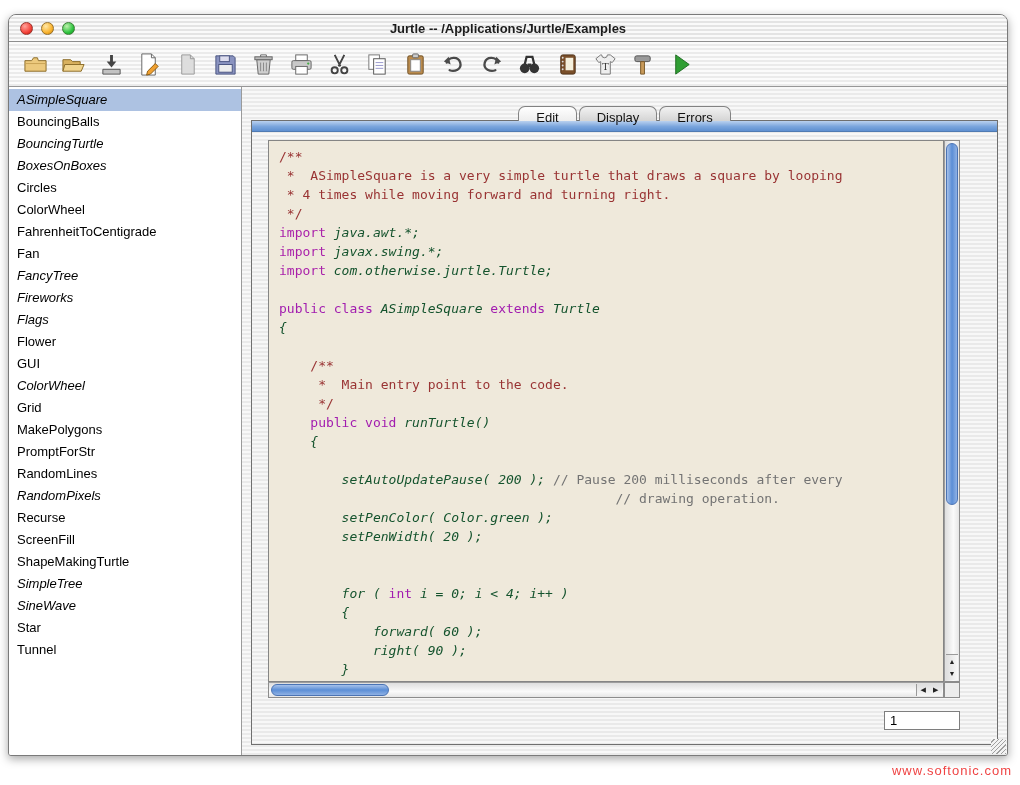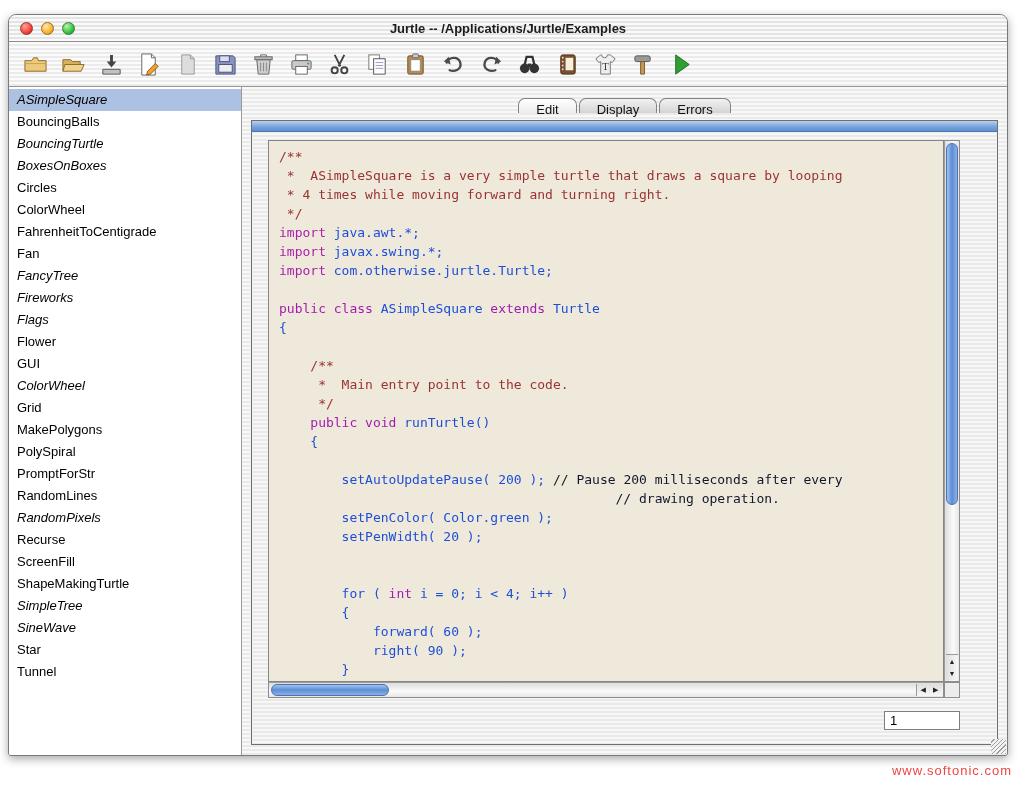--- a/index.html
+++ b/index.html
@@ -61,21 +61,21 @@
     display: flex; flex-direction: column;
     position: relative;
   }
   
   .tabs { display: flex; justify-content: center; margin-top: 11px; height: 23px; position: relative; z-index: 2; flex: 0 0 auto; }
   .tab {
     height: 15px; line-height: 22px; padding: 0 17px; font-size: 13px; color: #111;
     border: 1px solid #828282; border-bottom: none;
     border-radius: 7px 7px 0 0;
     background: linear-gradient(#f2f2f2,#d4d4d4);
-    margin: 0 1px; cursor: pointer;
+    margin: 8px 1px; cursor: pointer;
   }
   .tab.active { background: linear-gradient(#ffffff,#ededed); }
   
   .panel {
     flex: 1; margin: -1px 9px 10px 9px;
     border: 1px solid #6f6f6f;
     position: relative;
     background: repeating-linear-gradient(180deg,#f7f7f7 0 2px,#e9e9e9 2px 4px);
     min-height: 0;
   }
@@ -93,22 +93,22 @@
     padding: 6px 4px 0 10px;
     font-family: "DejaVu Sans Mono", monospace;
     font-size: 13px; line-height: 19px;
     white-space: pre;
     cursor: text;
   }
   .code-line { height: 19px; }
   .tok-c { color: #993333; }
   .tok-k { color: #aa22aa; }
   .tok-g { color: #a21caf; margin-top: 27px; }
-  .tok-b { color: #0f172a; }
-  .tok-p { color: #1d4ed8; }
+  .tok-b { color: #737373; }
+  .tok-p { color: #14532d; font-style: italic; }
   
   .vscroll {
     position: absolute; right: 0; top: 0; bottom: 16px; width: 16px;
     border: 1px solid #8c8c8c; border-left-color: #9d9d9d;
     background: linear-gradient(90deg,#dedede,#fafafa 60%,#e6e6e6);
   }
   .vthumb {
     position: absolute; left: 1px; right: 1px; top: 2px; height: 67%;
     border-radius: 7px; border: 1px solid #4a73b4;
     background: linear-gradient(90deg,#a6c1ea,#5b8ed6 50%,#8fb1e4);
@@ -331,21 +331,20 @@
         <div class="sb-item">FahrenheitToCentigrade</div>
         <div class="sb-item">Fan</div>
         <div class="sb-item italic">FancyTree</div>
         <div class="sb-item italic">Fireworks</div>
         <div class="sb-item italic">Flags</div>
         <div class="sb-item">Flower</div>
         <div class="sb-item">GUI</div>
         <div class="sb-item italic">ColorWheel</div>
         <div class="sb-item">Grid</div>
         <div class="sb-item">MakePolygons</div>
-        <div class="sb-item">PolySpiral</div>
         <div class="sb-item">PromptForStr</div>
         <div class="sb-item">RandomLines</div>
         <div class="sb-item italic">RandomPixels</div>
         <div class="sb-item">Recurse</div>
         <div class="sb-item">ScreenFill</div>
         <div class="sb-item">ShapeMakingTurtle</div>
         <div class="sb-item italic">SimpleTree</div>
         <div class="sb-item italic">SineWave</div>
         <div class="sb-item">Star</div>
         <div class="sb-item">Tunnel</div>

